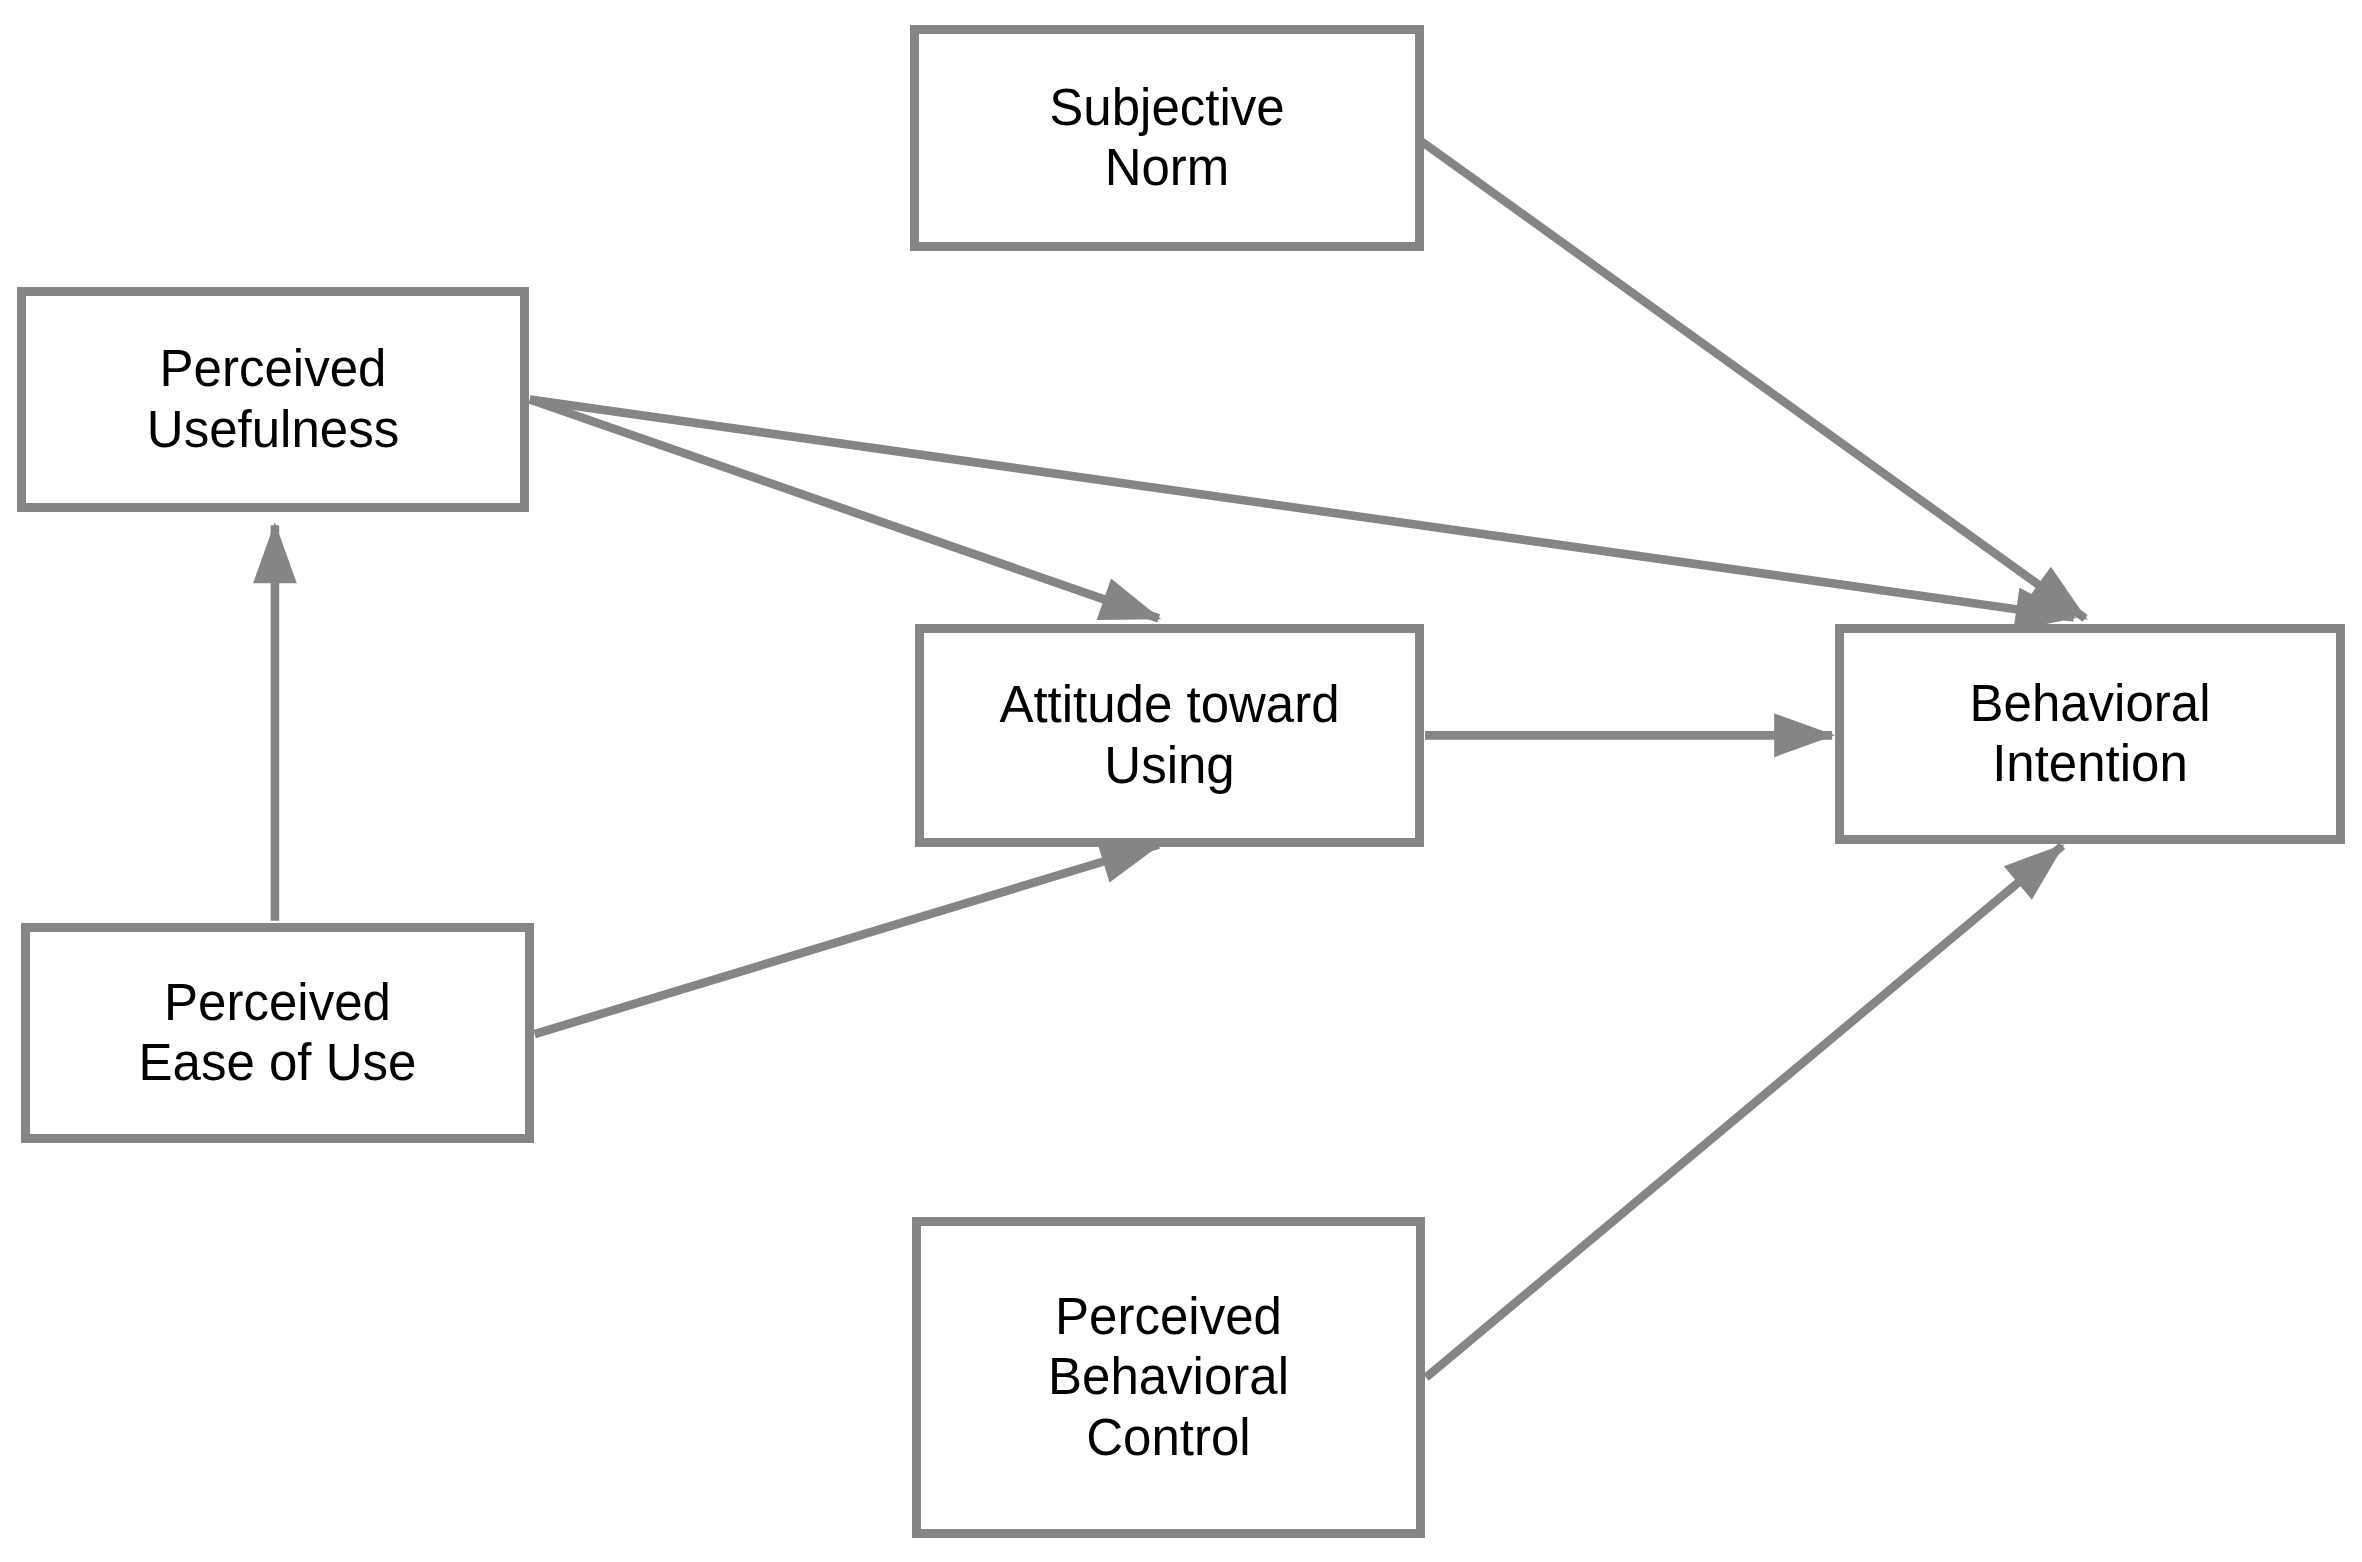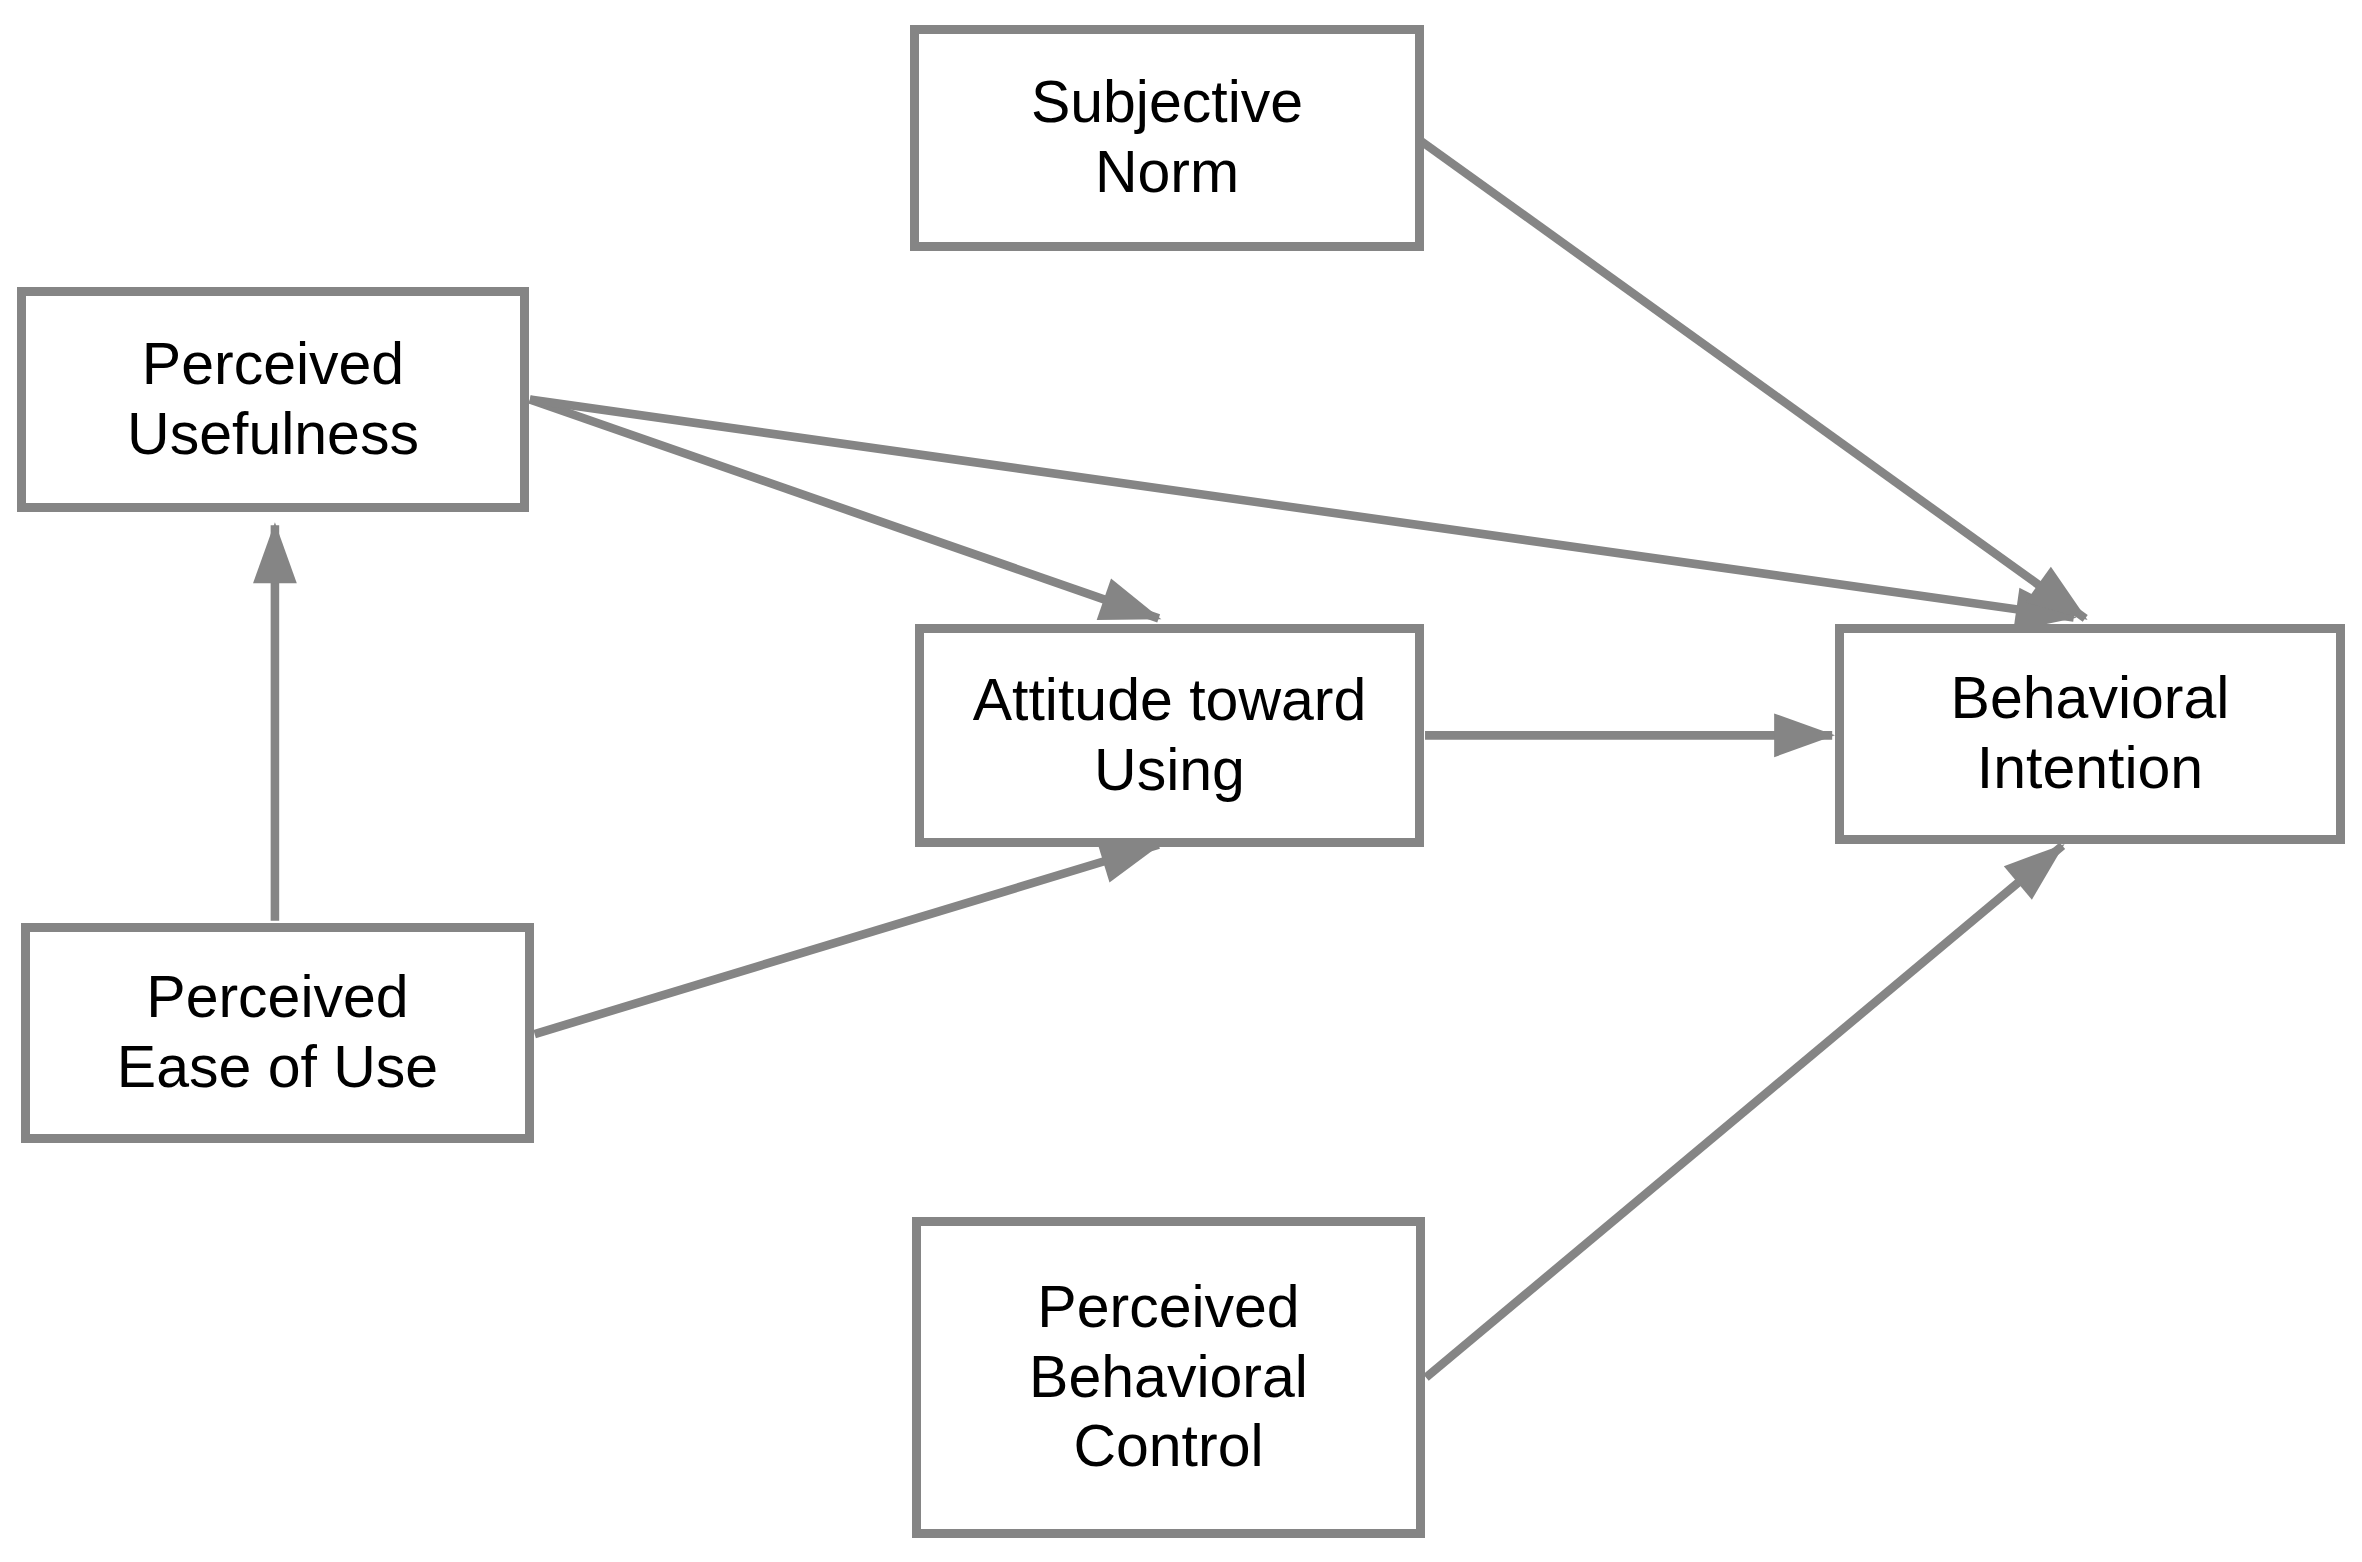--- a/index.html
+++ b/index.html
@@ -28,21 +28,21 @@
     border: 9.5px solid #858585;
     background: #ffffff;
     display: flex;
     align-items: center;
     justify-content: center;
     text-align: center;
   }
   .node-label {
     white-space: pre-line;
     color: #000000;
-    font-size: 59px;
+    font-size: 51px;
     line-height: 1.18;
     letter-spacing: 0px;
   }
   
   .node-subjective-norm            { left: 910px;  top: 25px;   width: 514px; height: 226px; }
   .node-perceived-usefulness       { left: 17px;   top: 287px;  width: 512px; height: 225px; }
   .node-perceived-ease-of-use      { left: 21px;   top: 923px;  width: 513px; height: 220px; }
   .node-attitude-toward-using      { left: 915px;  top: 624px;  width: 509px; height: 223px; }
   .node-behavioral-intention       { left: 1835px; top: 624px;  width: 510px; height: 220px; }
   .node-perceived-behavioral-control { left: 912px; top: 1217px; width: 513px; height: 321px; }

